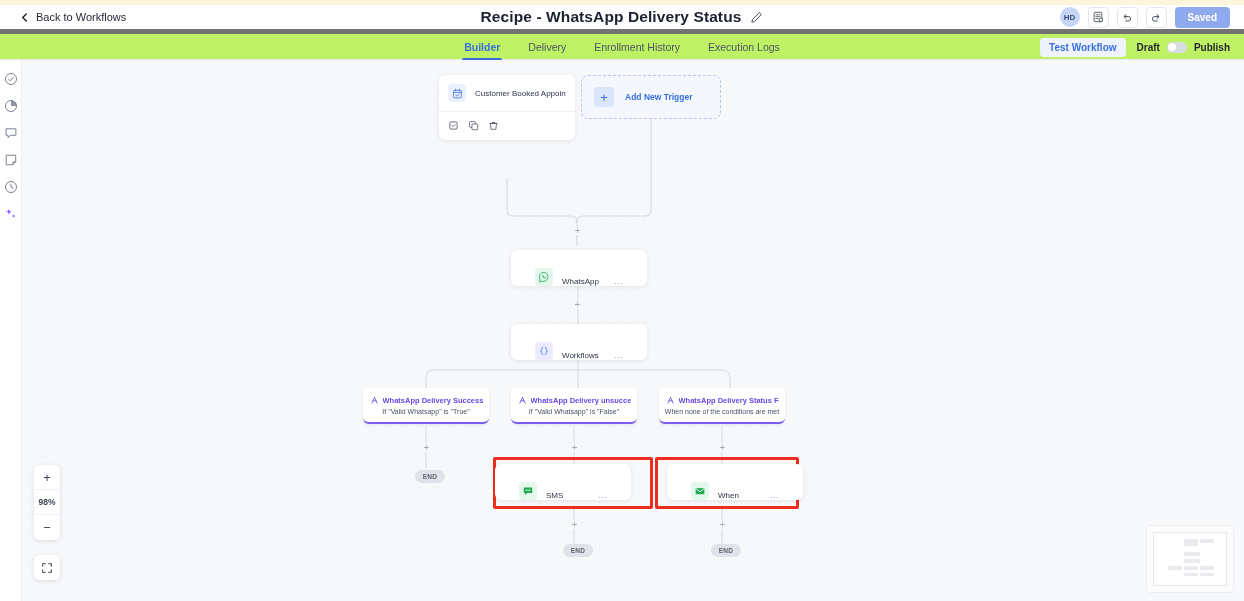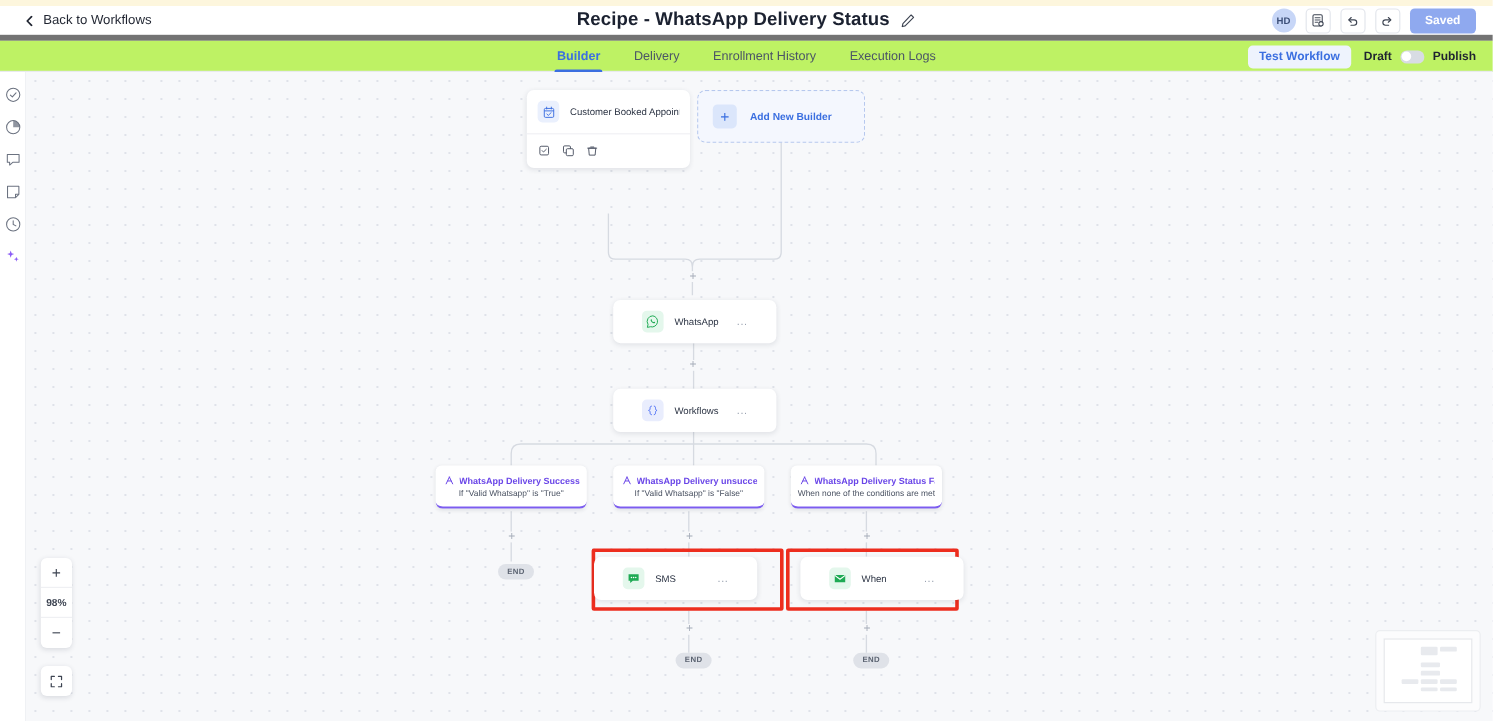--- a/index.html
+++ b/index.html
@@ -199,21 +199,21 @@
     font-size: 13px; line-height: 1; font-weight: 400;
   }
   .add-trigger-label { font-size: 8.5px; color: #3b6fe0; font-weight: 600; }
 
   
   .action-node {
     width: 136px; height: 36px;
     background: #ffffff;
     border-radius: 6px;
     box-shadow: 0 1px 4px rgba(30,40,60,.10);
-    display: flex; align-items: center;
+    display: flex; align-items: flex-end;
     padding: 0 24px;
     gap: 9px;
     cursor: pointer;
   }
   .act-icon-box {
     width: 18px; height: 18px; border-radius: 4px;
     display: flex; align-items: center; justify-content: center;
     flex: 0 0 auto;
   }
   .act-icon-box.green { background: #e4f7ec; }
@@ -486,21 +486,21 @@
       </svg>
       <svg class="mini-icon" viewBox="0 0 14 14">
         <path d="M3.2 4.4h7.6l-.7 7.4H3.9z" fill="none" stroke="#4b5262" stroke-width="1" stroke-linejoin="round"></path>
         <path d="M2.2 4.4h9.6M5.4 3.2h3.2" stroke="#4b5262" stroke-width="1" stroke-linecap="round"></path>
       </svg>
     </div>
   </div>
 
   <div class="node add-trigger">
     <div class="plus-box">+</div>
-    <span class="add-trigger-label">Add New Builder</span>
+    <span class="add-trigger-label">Add New Trigger</span>
   </div>
 
   <div class="node action-node node-whatsapp">
     <div class="act-icon-box green">
       <svg width="12" height="12" viewBox="0 0 16 16">
         <path d="M8 1.6a6.2 6.2 0 0 0-5.3 9.5L2 14.4l3.4-.7A6.2 6.2 0 1 0 8 1.6z" fill="none" stroke="#1faa54" stroke-width="1.1" stroke-linejoin="round"></path>
         <path d="M6 5.6c.5-.3.8 0 1 .4.3.6-.2.8.1 1.3.4.6 1 1 1.7 1.2.5.1.6-.4 1.1-.3.4.1.8.5.6 1-.2.5-1 .8-1.7.6-1.6-.4-3-1.9-3.2-3.3-.1-.5.1-.8.4-.9z" fill="#1faa54"></path>
       </svg>
     </div>
     <span class="act-label">WhatsApp</span>

